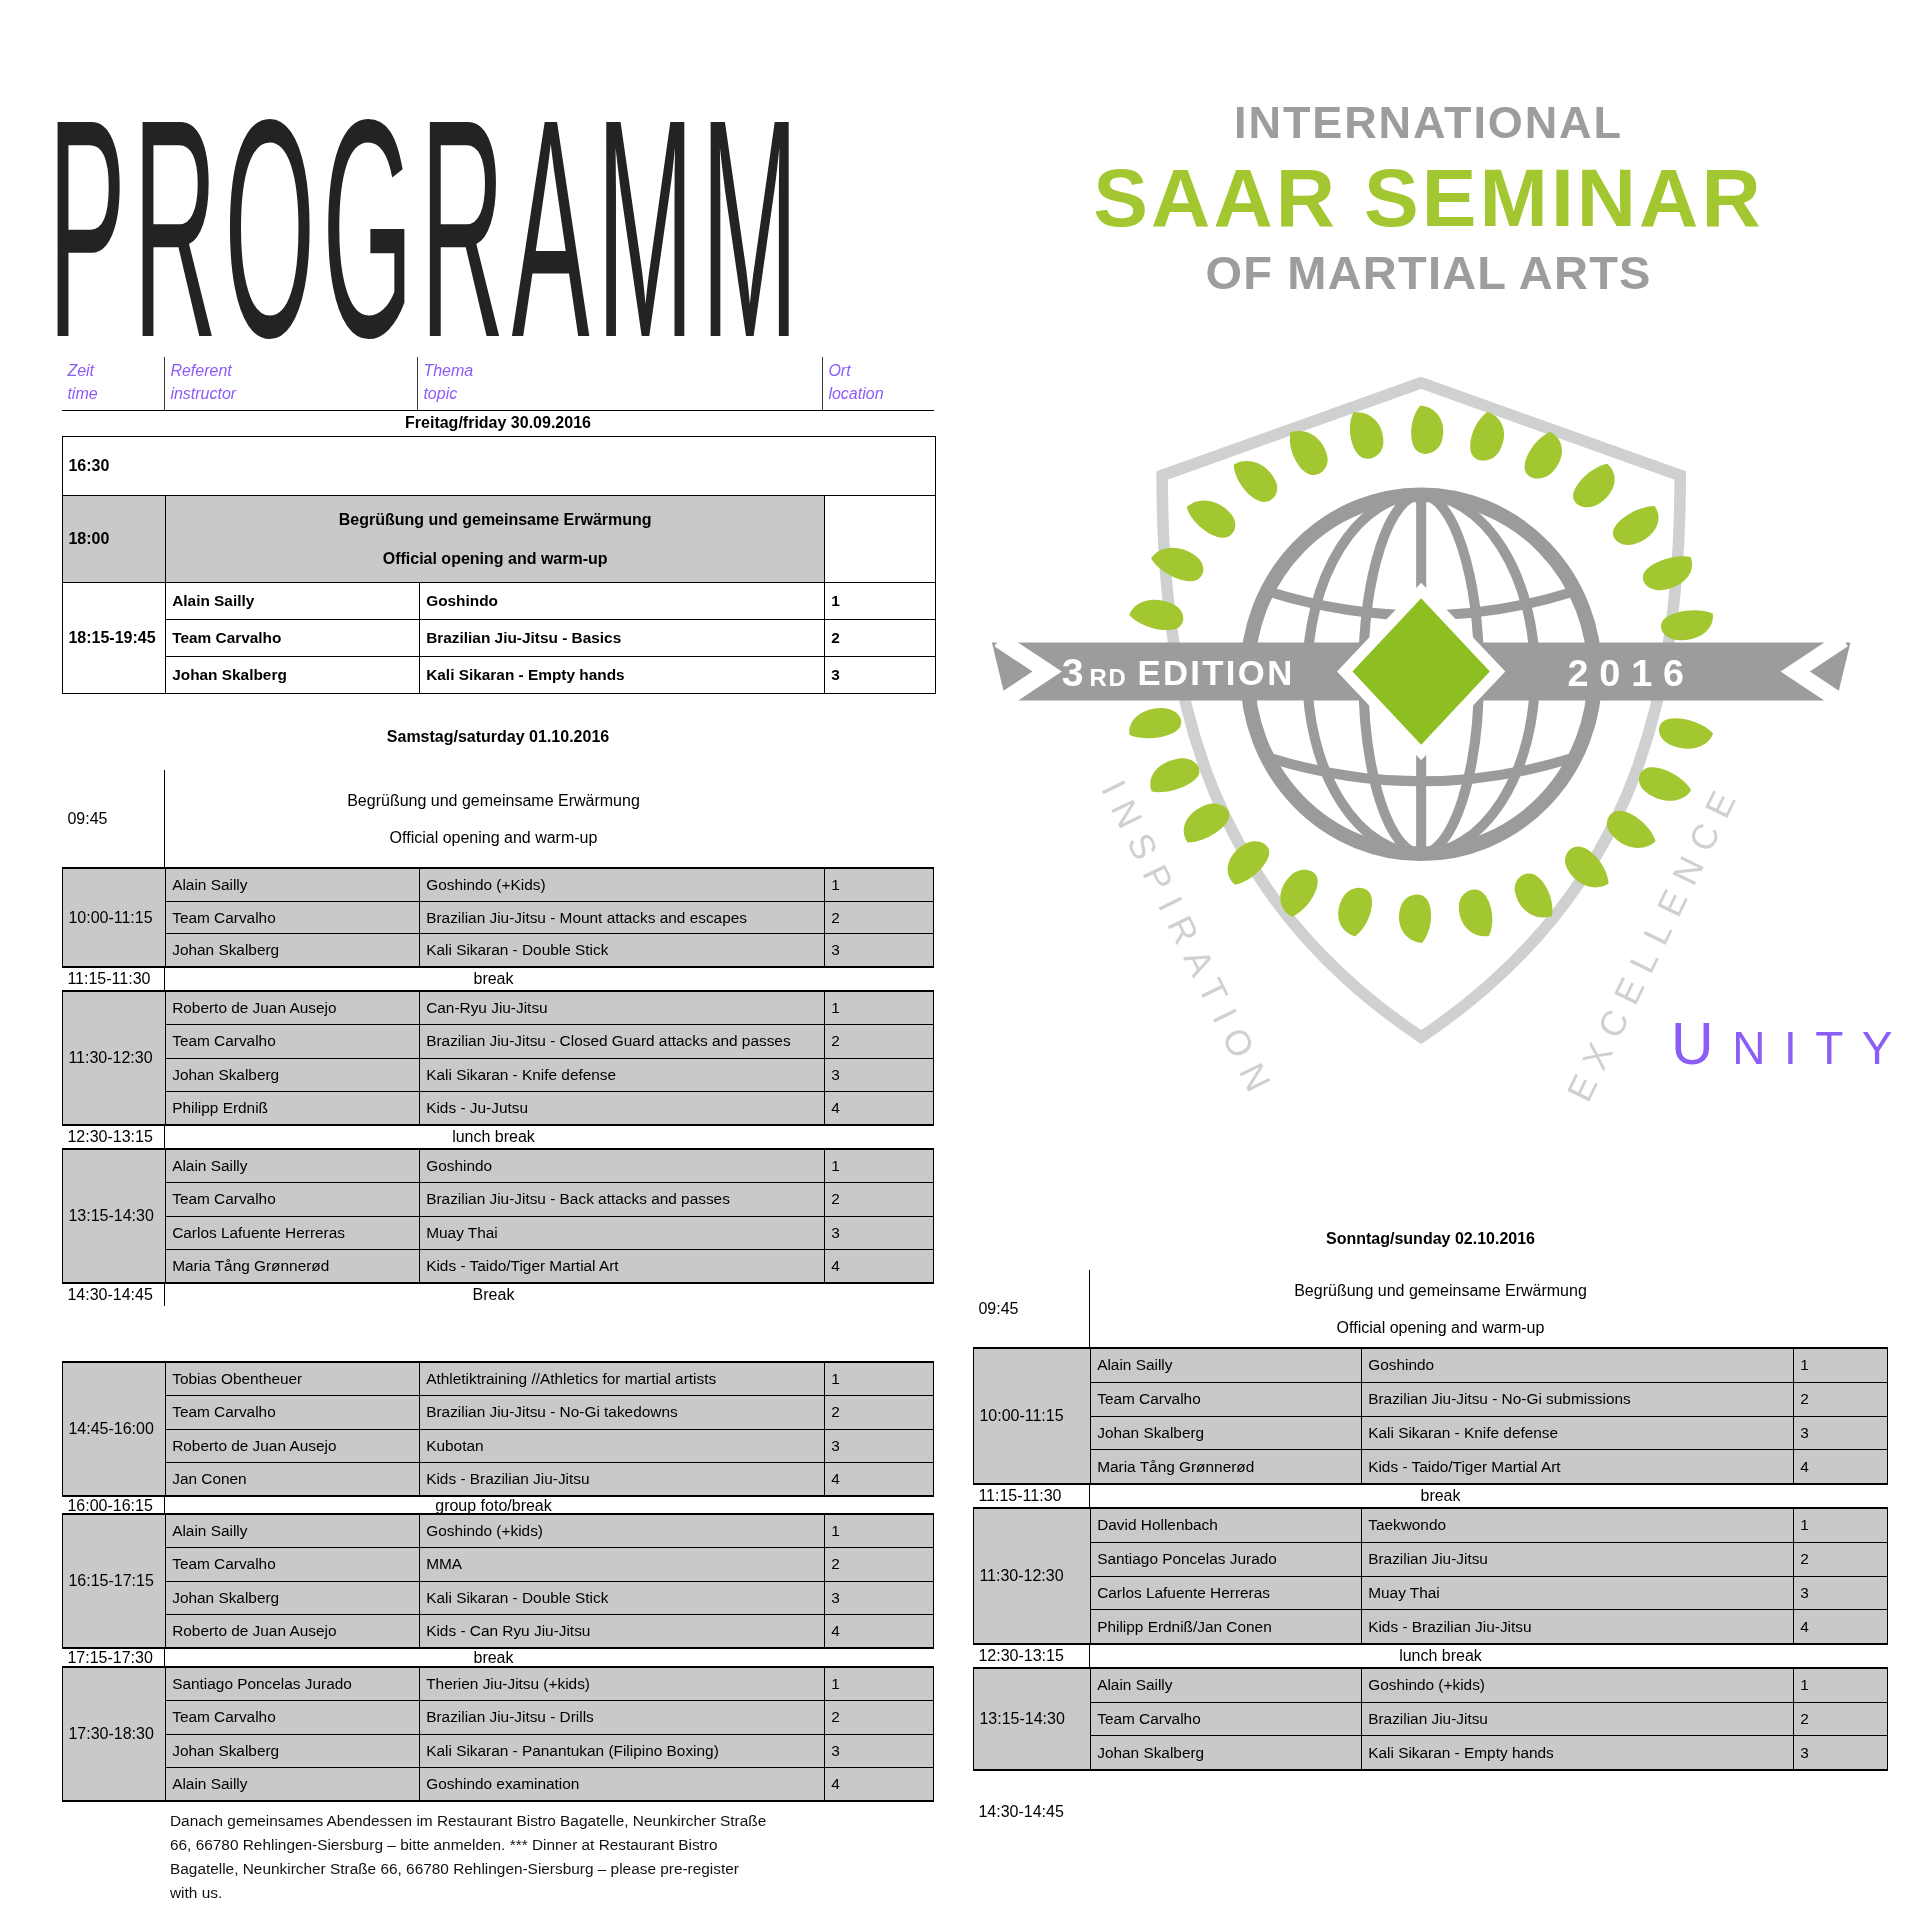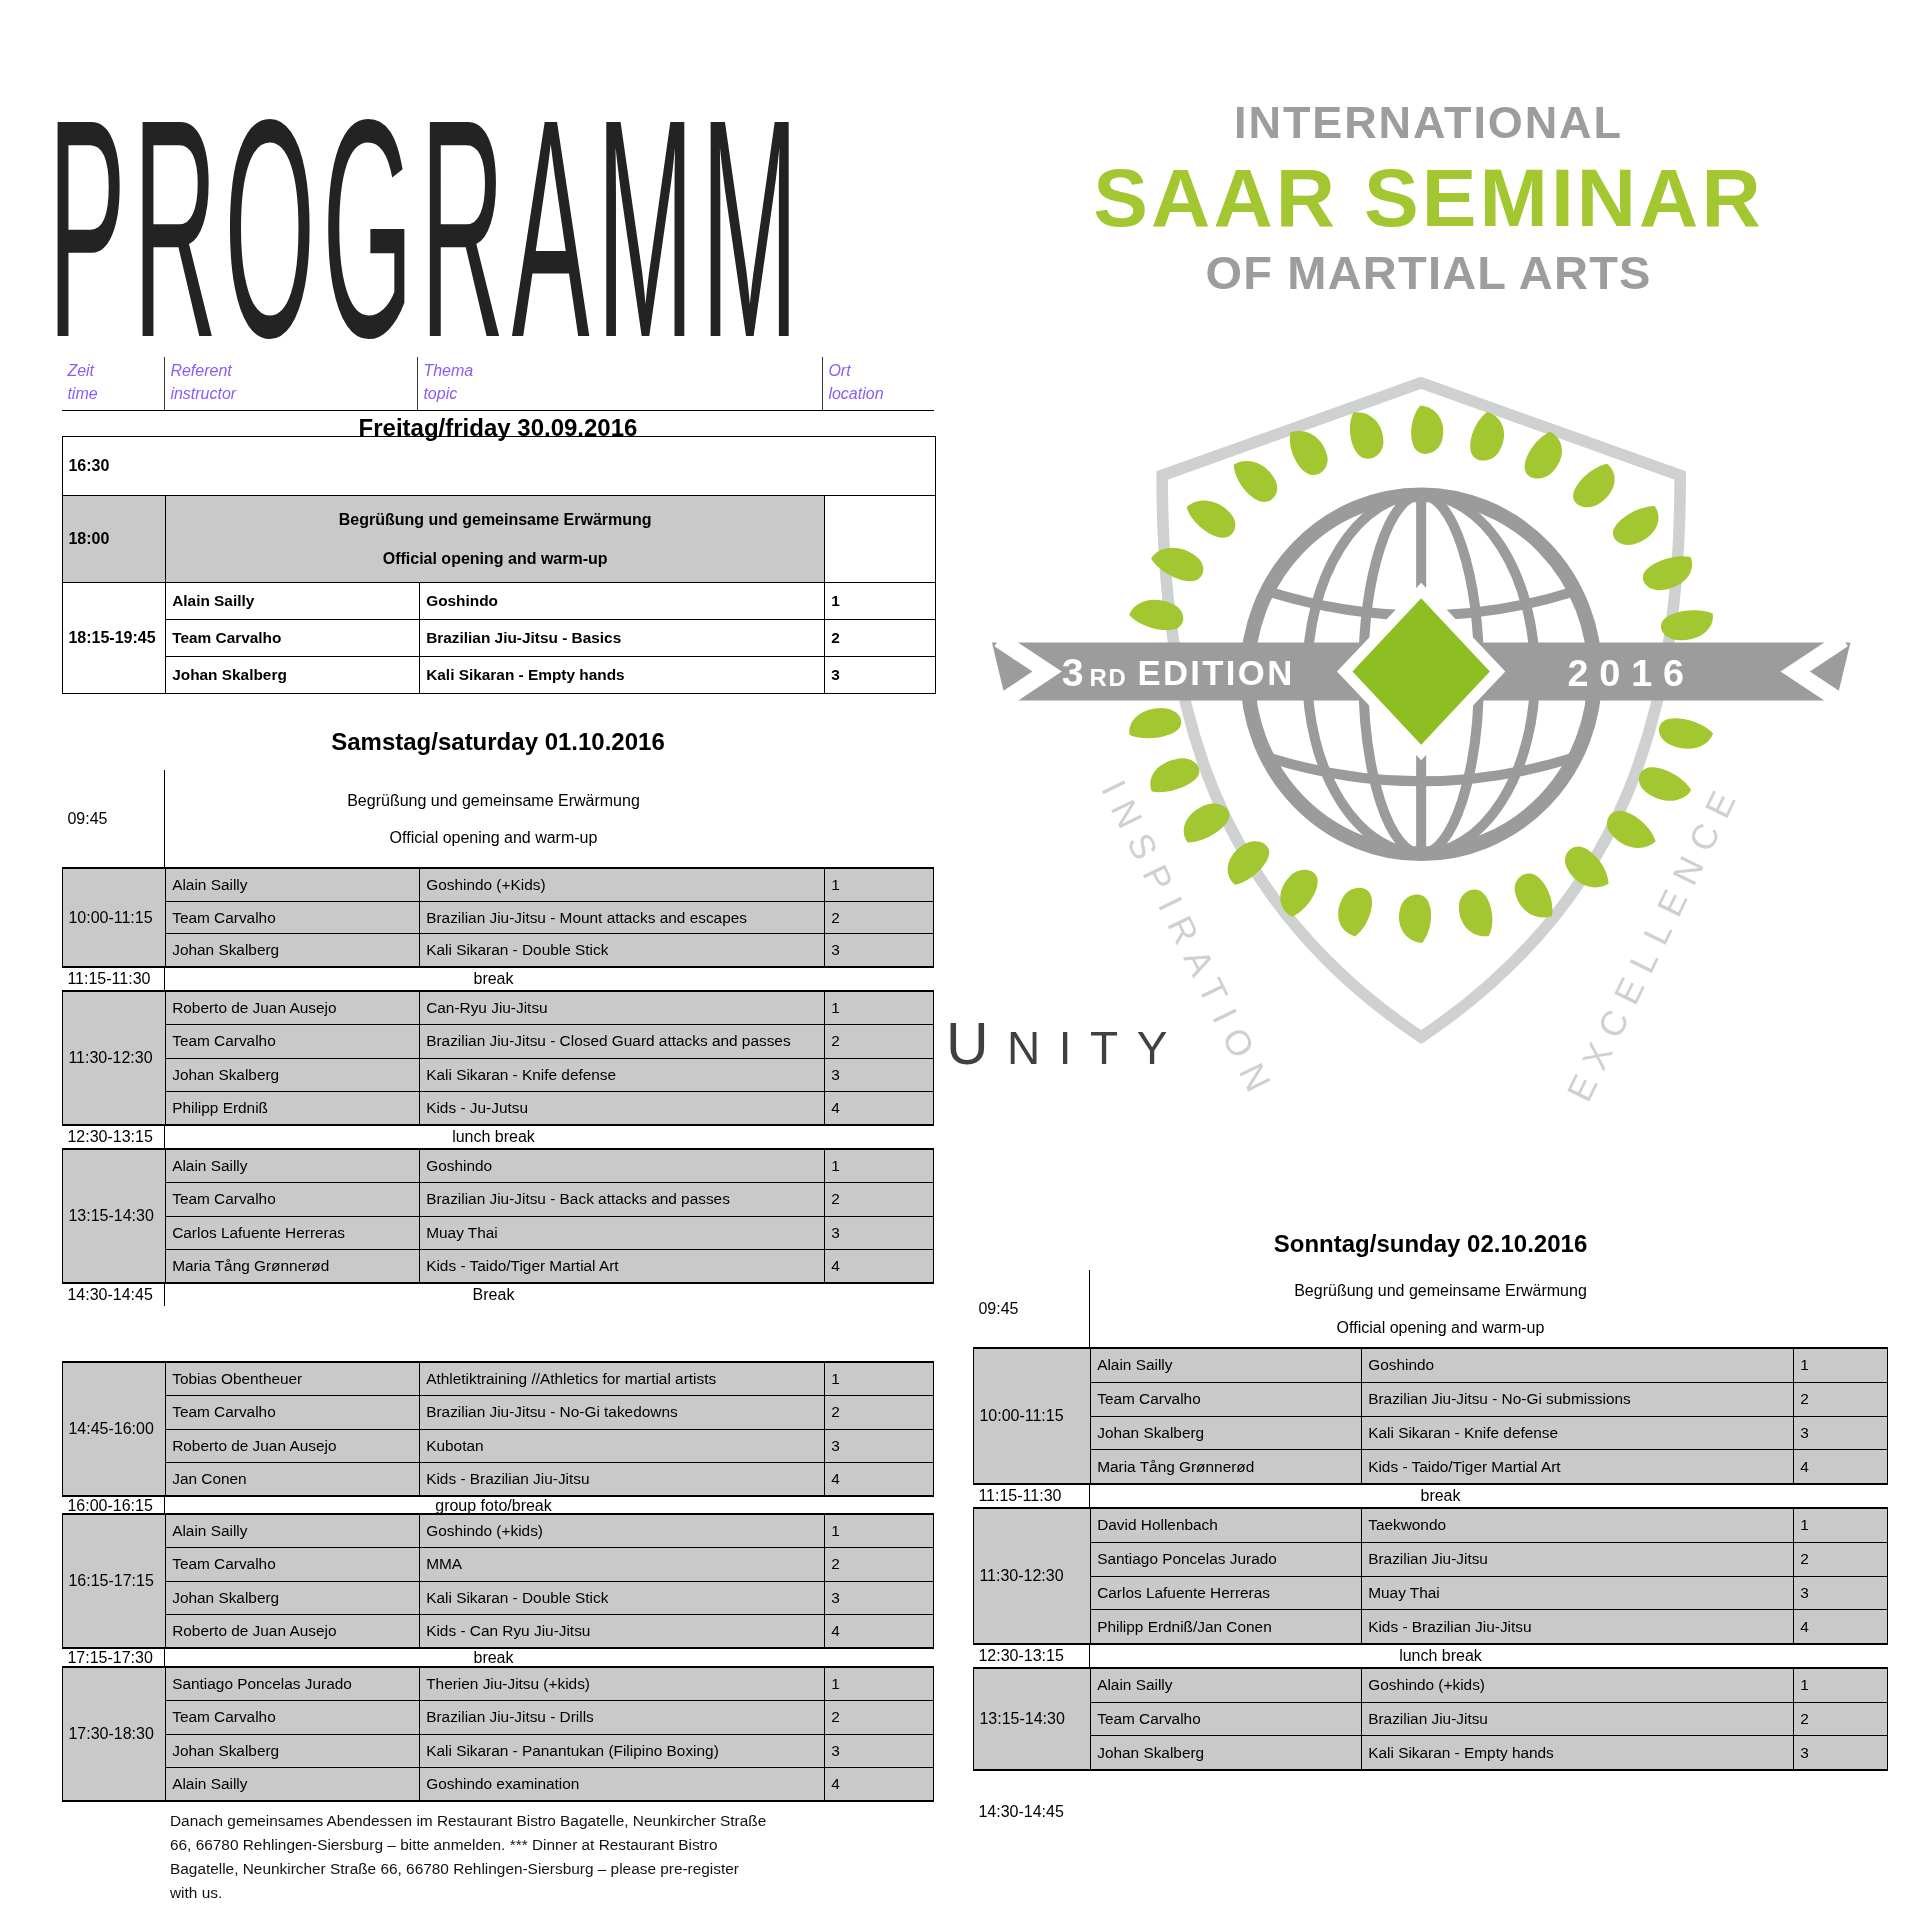--- a/index.html
+++ b/index.html
@@ -8,33 +8,33 @@
 
   
   #prog-title{left:48px;top:50px;font-size:162px;font-weight:400;color:#232323;
     letter-spacing:10px;transform:scale(0.72,1.92);transform-origin:0 0;white-space:nowrap;}
 
   
   #logo-text{left:946px;top:97px;width:965px;text-align:center;}
   .lt1{font-size:45px;font-weight:bold;color:#9d9d9c;letter-spacing:1.9px;}
   .lt2{font-size:82px;font-weight:bold;color:#a3c730;letter-spacing:3.1px;line-height:87px;margin-top:5.4px;}
   .lt3{font-size:47px;font-weight:bold;color:#9d9d9c;letter-spacing:1.2px;margin-top:3.9px;}
-  #unity{left:946px;top:1010px;width:965px;text-align:left;font-size:46px;
-    letter-spacing:18.5px;color:#404040;font-weight:400;}
+  #unity{left:946px;top:1010px;width:965px;text-align:right;font-size:46px;
+    letter-spacing:18.5px;color:#8b5cf6;font-weight:400;}
   #unity::first-letter{font-size:59px;}
 
   
   .colL{--c1:102px;--c2:253px;--c3:405px;--c4:112px;}
   .colR{--c1:116px;--c2:270px;--c3:432px;--c4:97px;}
   .cell{display:flex;align-items:center;font-size:15.4px;white-space:nowrap;}
   .time{font-size:16px;padding-left:5.4px;}
   .instr{padding-left:6.2px;}
   .topic,.loc{border-left:1.2px solid #000;padding-left:6.2px;}
 
-  .day-title{font-size:24px;font-weight:bold;text-align:center;}
+  .day-title{font-size:16px;font-weight:bold;text-align:center;}
 
   
   #hdrL{left:62px;top:357px;width:872px;height:53px;display:grid;
     grid-template-columns:var(--c1) var(--c2) var(--c3) var(--c4);
     border-bottom:1.5px solid #000;}
   .hcell{font-style:italic;color:#8b5cf6;font-size:16px;line-height:22.4px;
     padding:3.1px 0 0 5.4px;white-space:pre-line;}
   .hcell + .hcell{border-left:1.2px solid #3a3a3a;}
 
   

